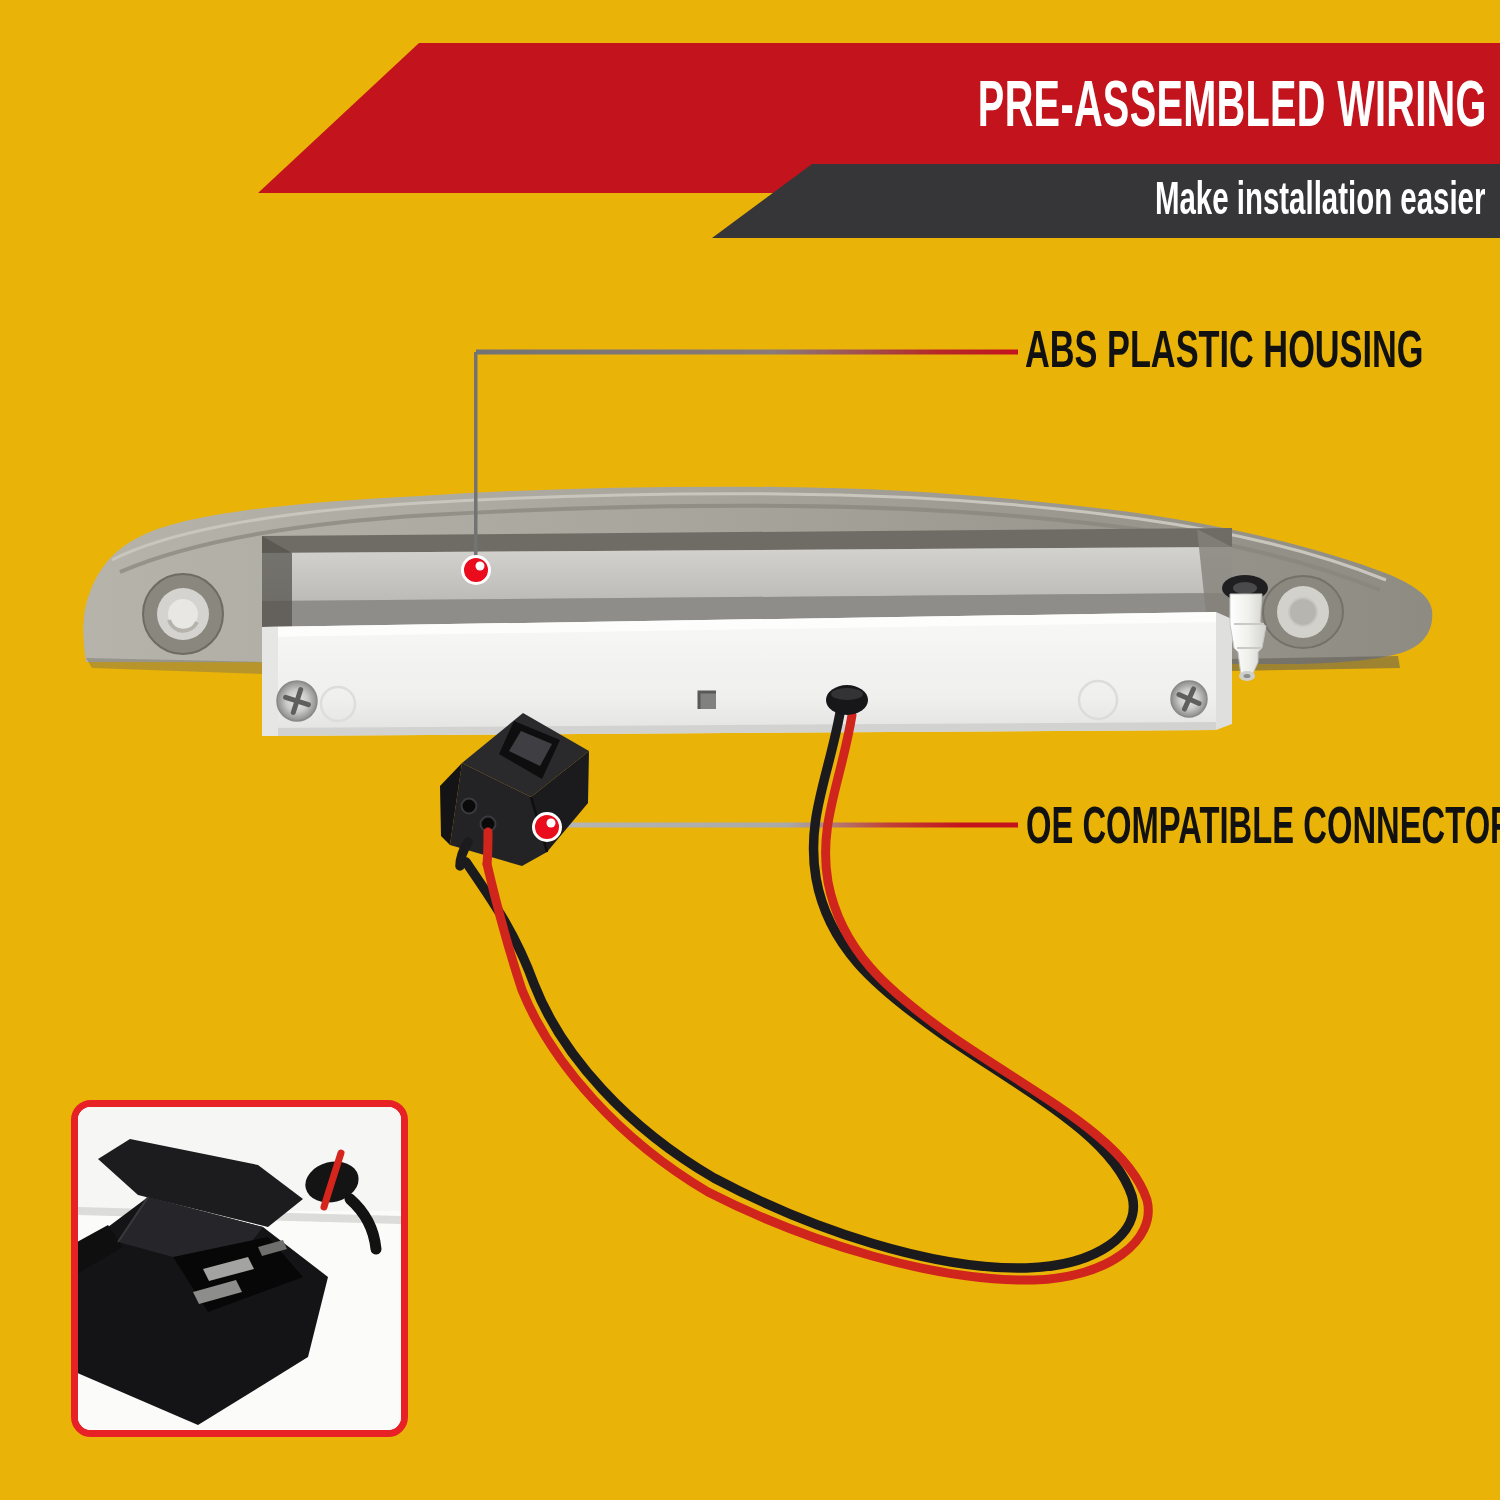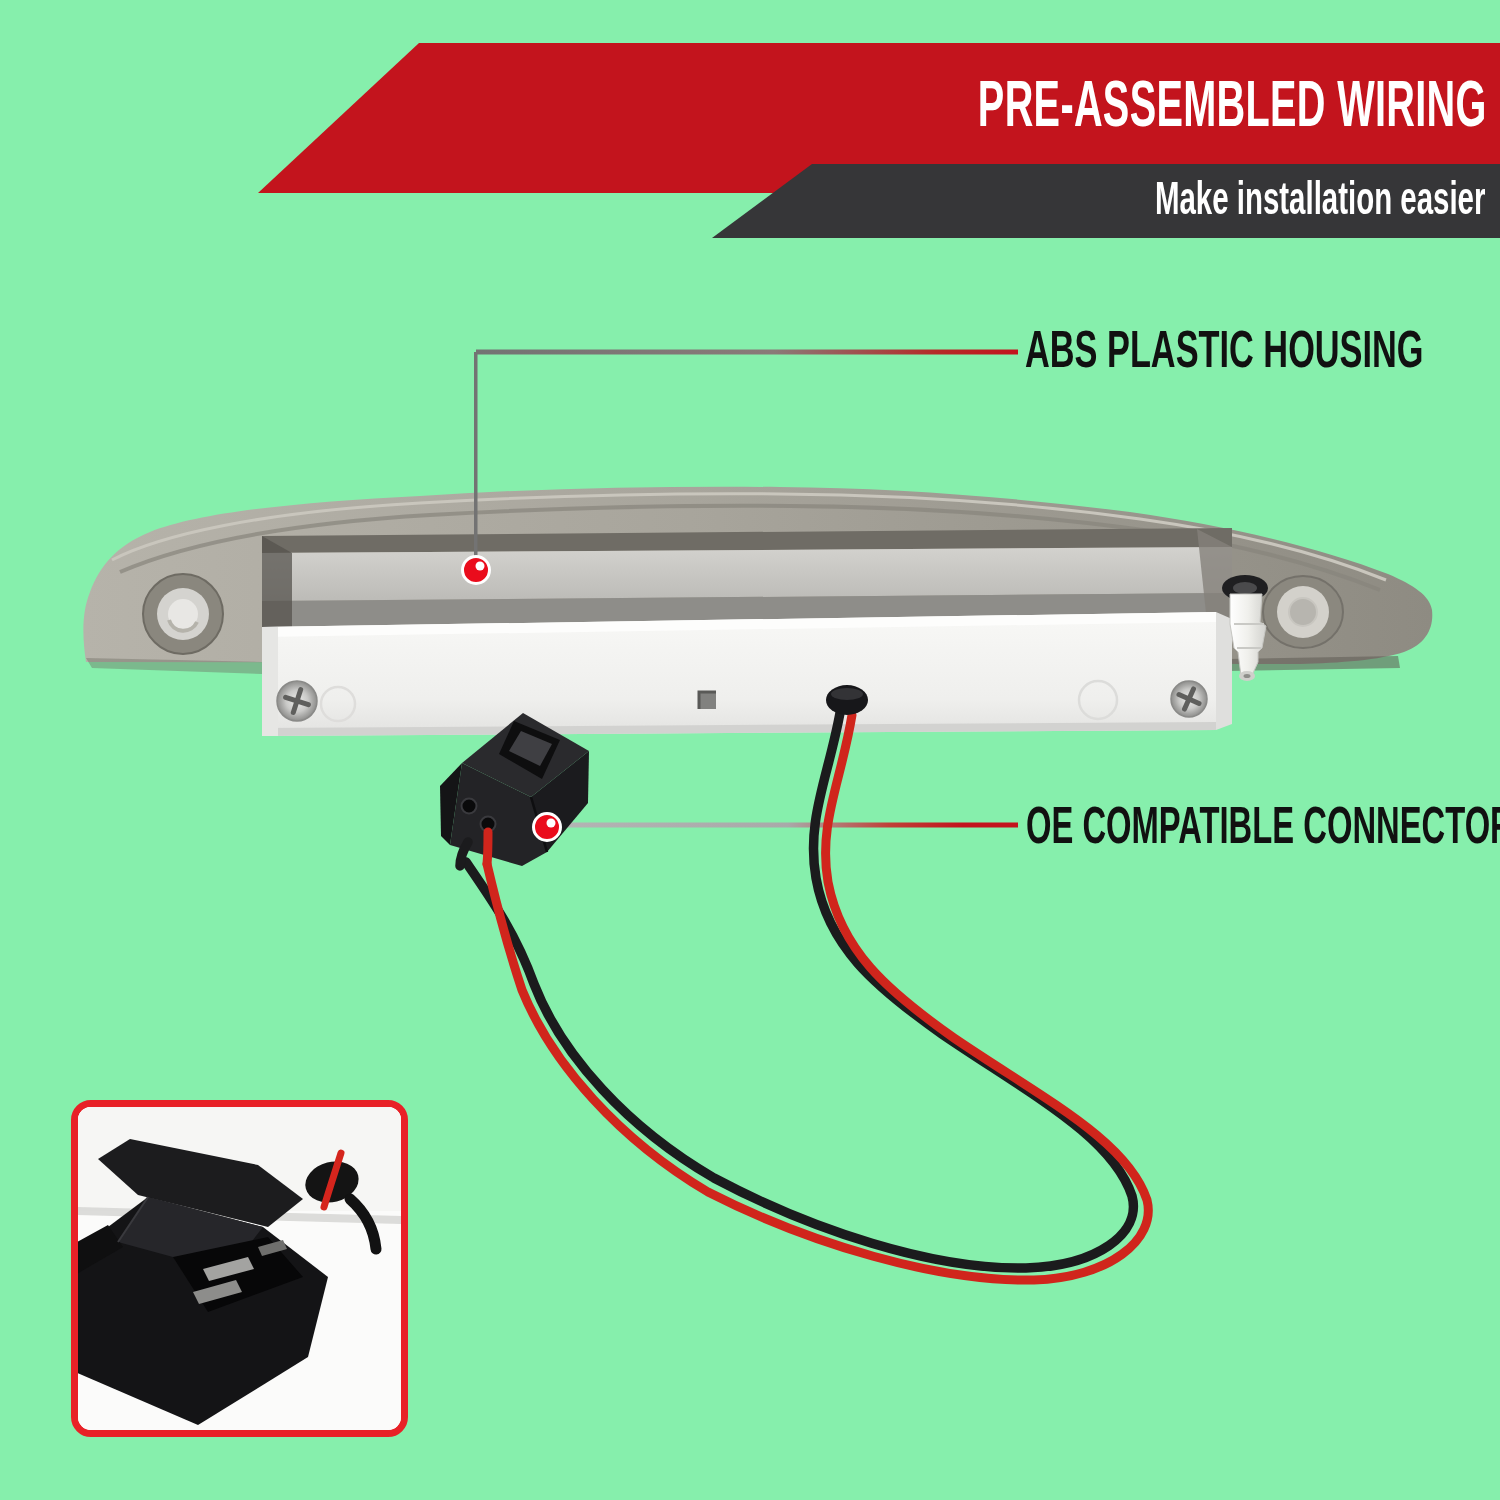--- a/index.html
+++ b/index.html
@@ -7,21 +7,21 @@
     --banner-dark:#363638;
     --callout-dot:#ea0c1c;
     --line-gray:#737373;
     --wire-red:#d0251c;
     --wire-black:#1b1b1d;
     --inset-border:#e82127;
     --label-black:#111111;
   }
   html,body{margin:0;padding:0;background:#ffffff;}
   .stage{position:relative;width:1500px;height:1500px;overflow:hidden;
-         font-family:"Liberation Sans",sans-serif;background:#86efac;}
+         font-family:"Liberation Sans",sans-serif;background:#eab308;}
   .art{position:absolute;left:0;top:0;width:1500px;height:1500px;}
 
   
   .banner{position:absolute;left:0;width:1500px;}
   .banner-red{top:43px;height:150px;background:var(--banner-red);
     clip-path:polygon(419px 0,1500px 0,1500px 150px,258px 150px);
     filter:drop-shadow(0 3px 3px rgba(0,0,0,.30));z-index:4;}
   .banner-dark{top:164px;height:74px;background:var(--banner-dark);
     clip-path:polygon(812px 0,1500px 0,1500px 74px,712px 74px);
     filter:drop-shadow(0 3px 3px rgba(0,0,0,.30));z-index:5;}

